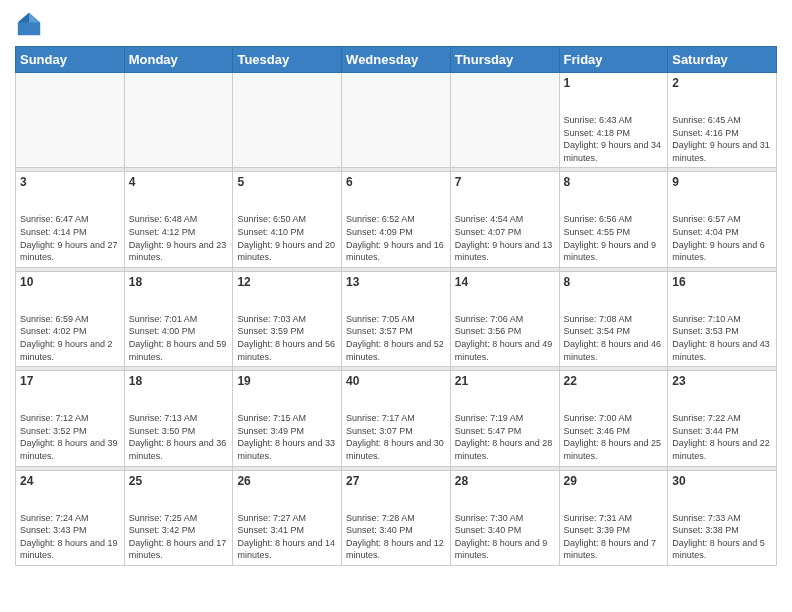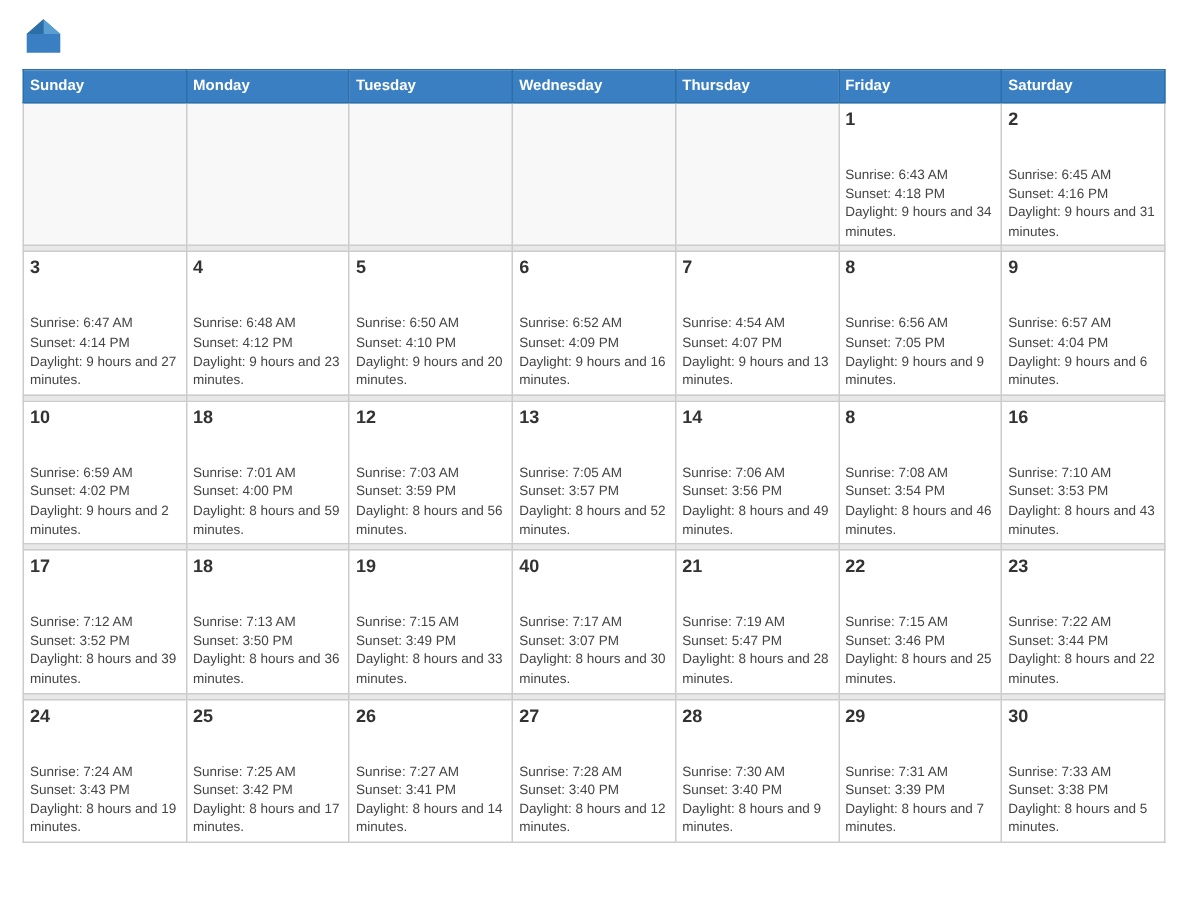--- a/index.html
+++ b/index.html
@@ -58,21 +58,21 @@
       color: #555;
     }
     .calendar {
       width: 100%;
       border-collapse: collapse;
       table-layout: fixed;
     }
     .calendar th {
       background: #3a7fc1;
       color: white;
-      font-size: 10px;
+      font-size: 13px;
       font-weight: bold;
       padding: 5px 4px;
       text-align: left;
       border: 1px solid #2a6fa8;
     }
     .calendar td {
       border: 1px solid #ccc;
       vertical-align: top;
       padding: 3px 4px;
       font-size: 9px;
@@ -193,21 +193,21 @@
           </td>
           <td>
             <span class="day-number">7</span>
             <div class="day-info">Sunrise: 4:54 AM
 Sunset: 4:07 PM
 Daylight: 9 hours and 13 minutes.</div>
           </td>
           <td>
             <span class="day-number">8</span>
             <div class="day-info">Sunrise: 6:56 AM
-Sunset: 7:05 PM
+Sunset: 4:55 PM
 Daylight: 9 hours and 9 minutes.</div>
           </td>
           <td>
             <span class="day-number">9</span>
             <div class="day-info">Sunrise: 6:57 AM
 Sunset: 4:04 PM
 Daylight: 9 hours and 6 minutes.</div>
           </td>
         </tr>
         <tr class="row-separator">
@@ -298,21 +298,21 @@
 Daylight: 8 hours and 30 minutes.</div>
           </td>
           <td>
             <span class="day-number">21</span>
             <div class="day-info">Sunrise: 7:19 AM
 Sunset: 5:47 PM
 Daylight: 8 hours and 28 minutes.</div>
           </td>
           <td>
             <span class="day-number">22</span>
-            <div class="day-info">Sunrise: 7:15 AM
+            <div class="day-info">Sunrise: 7:00 AM
 Sunset: 3:46 PM
 Daylight: 8 hours and 25 minutes.</div>
           </td>
           <td>
             <span class="day-number">23</span>
             <div class="day-info">Sunrise: 7:22 AM
 Sunset: 3:44 PM
 Daylight: 8 hours and 22 minutes.</div>
           </td>
         </tr>

